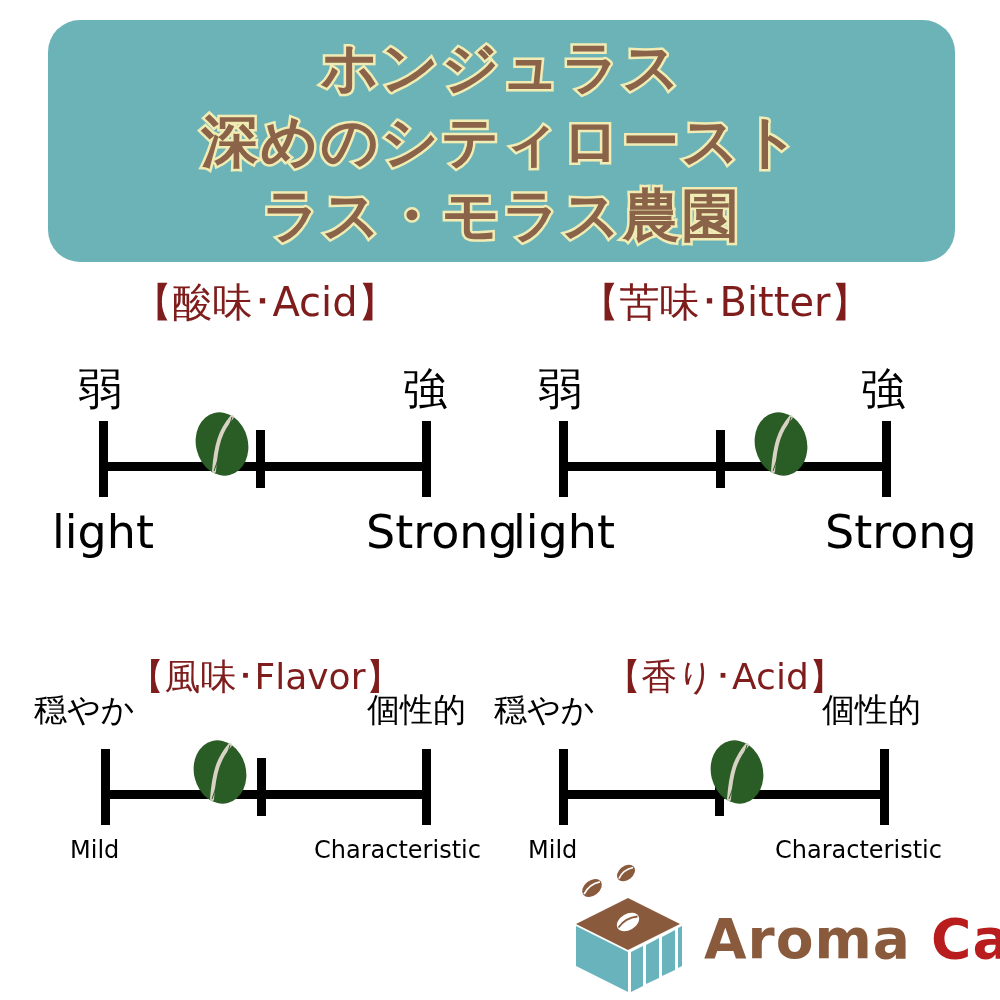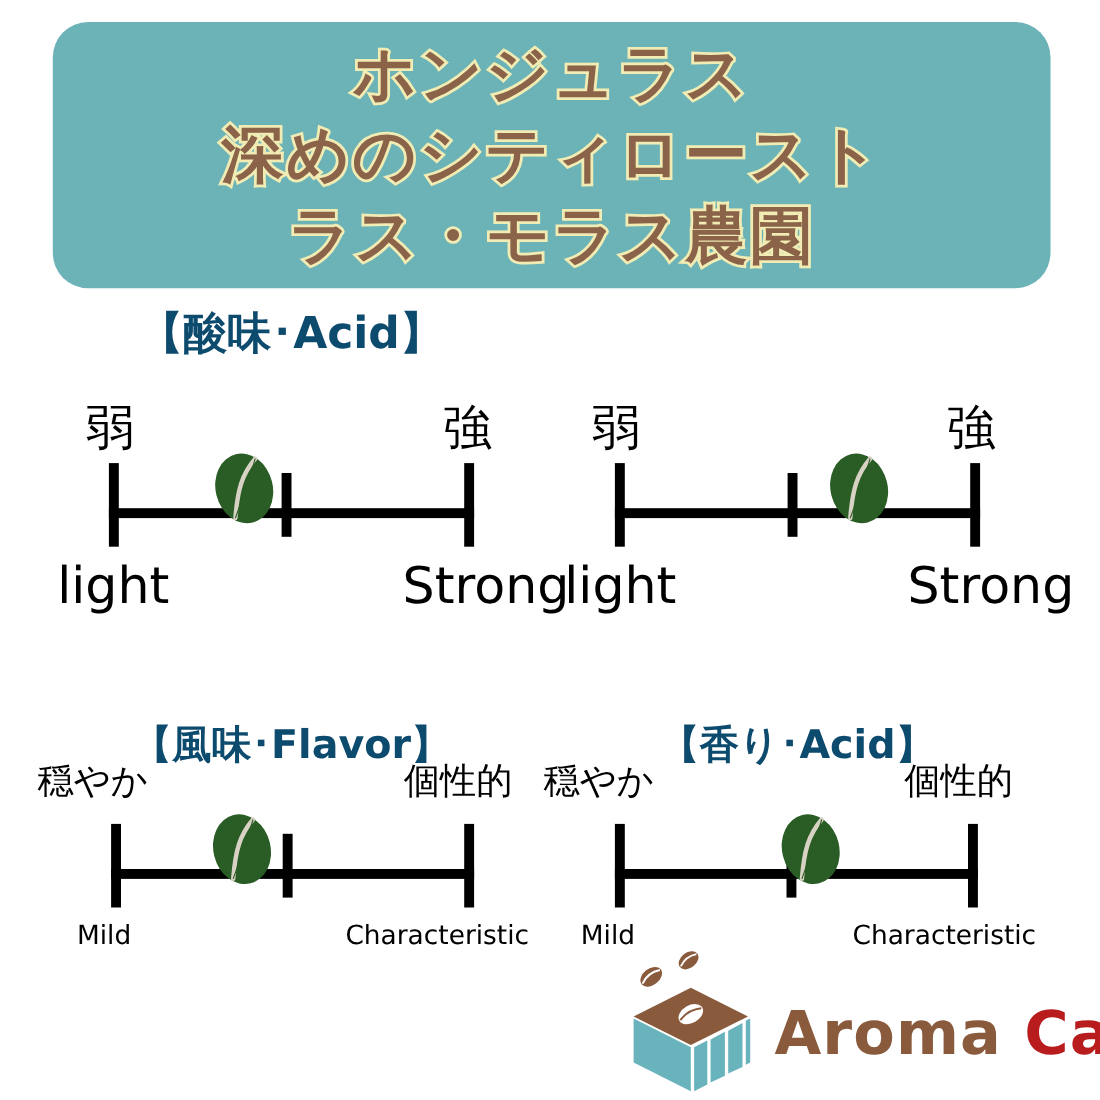--- a/index.html
+++ b/index.html
@@ -28,22 +28,22 @@
     color:#8a6348;
     -webkit-text-stroke:5px #f1ecb4;
     paint-order:stroke fill;
     white-space:nowrap;
   }
 
   
   .sec-title{
     position:absolute;
     font-size:40px;
-    font-weight:700;
-    color:#0c4a6e;
+    font-weight:400;
+    color:#7f1d1d;
     white-space:nowrap;
     text-align:center;
   }
   .sec-title.small{font-size:36px;margin-top:48px;}
 
   
   .scale{position:absolute;}
   .scale .axis{
     position:absolute;
     left:0;right:0;
@@ -121,20 +121,21 @@
         <ellipse cx="28" cy="33" rx="26" ry="32" fill="#2a5c25" transform="rotate(-14 28 33)"></ellipse>
         <path d="M38 6 C26 20, 22 34, 20 60" stroke="#d8d2c4" stroke-width="4" fill="none" stroke-linecap="round"></path>
         <path d="M38 6 C33 24, 27 40, 20 60" stroke="#2a5c25" stroke-width="1" fill="none"></path>
       </svg>
     </div>
   </div>
 
   <div class="lbl en-big" style="left:52px;top:505px;">light</div>
   <div class="lbl en-big" style="left:366px;top:505px;">Strong</div>
 
+  <div class="sec-title" style="left:505px;top:275px;width:440px;">【苦味･Bitter】</div>
 
   <div class="lbl jp-top" style="left:538px;top:360px;">弱</div>
   <div class="lbl jp-top" style="left:861px;top:360px;">強</div>
 
   <div class="scale" style="left:559px;top:421px;width:332px;height:76px;">
     <div class="axis"></div>
     <div class="tick end left"></div>
     <div class="tick mid" style="left:157px;"></div>
     <div class="tick end right"></div>
     <div class="bean" style="left:222px;">

